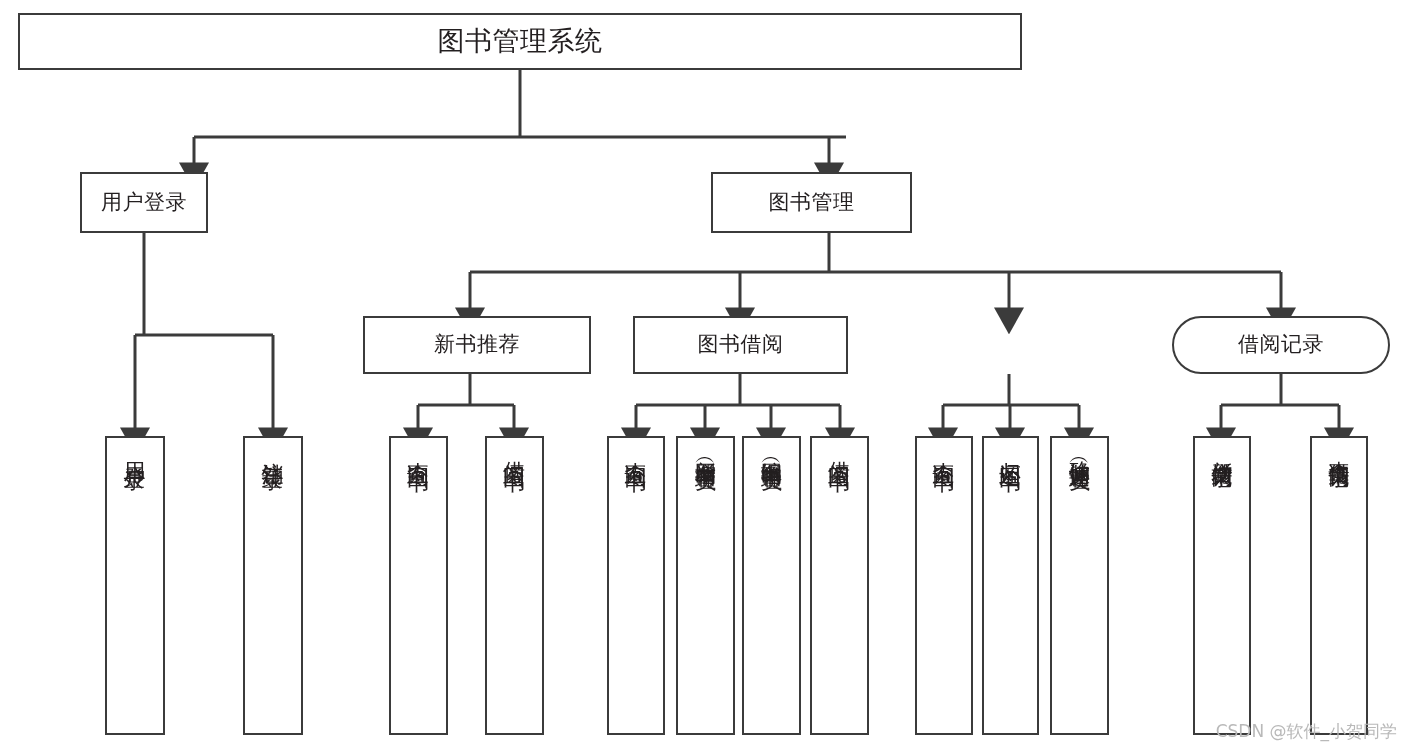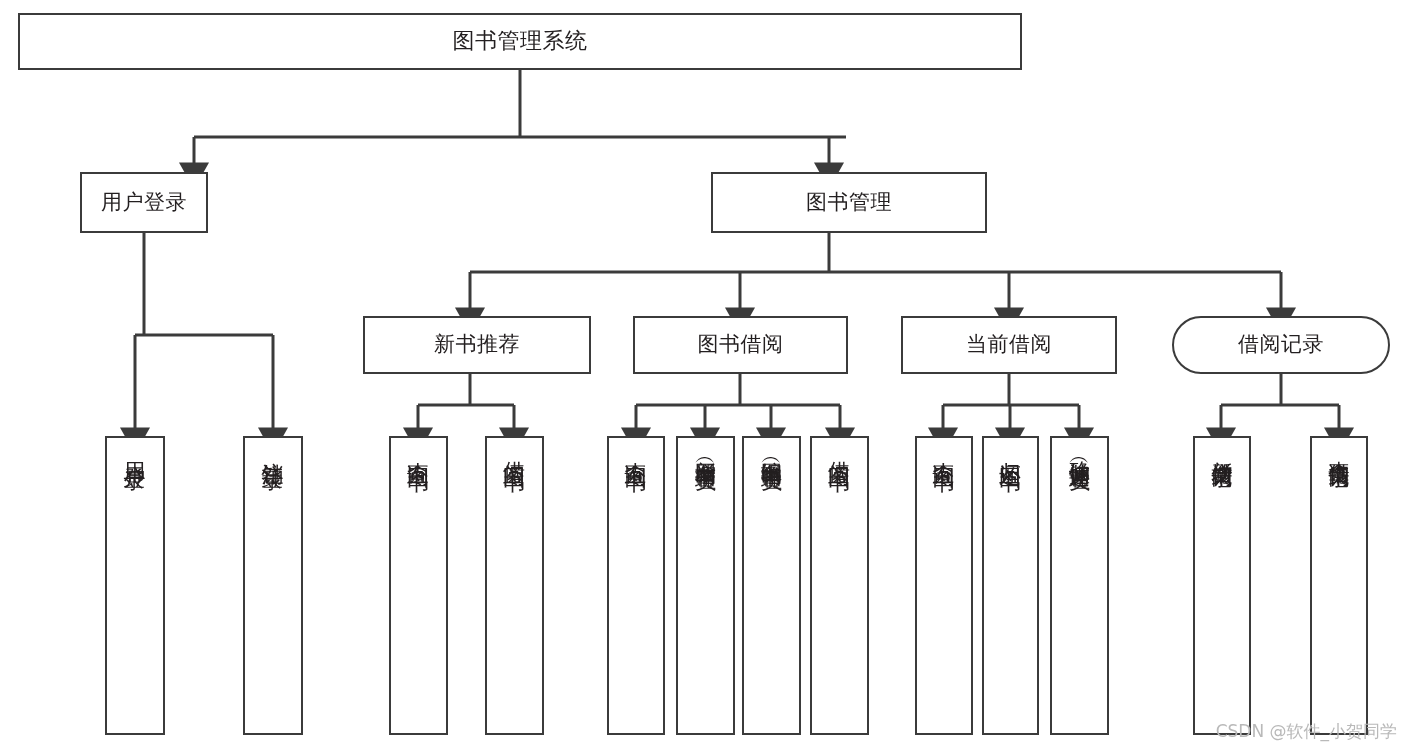--- a/index.html
+++ b/index.html
@@ -41,21 +41,21 @@
     text-align: center;
     line-height: 1.12;
     white-space: nowrap;
   }
   
   .node.h .node-label {
     font-size: 21px;
     letter-spacing: 0.5px;
   }
   .node.root .node-label {
-    font-size: 22px;
+    font-size: 27px;
   }
   
   .node.v {
     align-items: flex-start;
     padding-top: 6px;
   }
   .node.v .node-label {
     writing-mode: vertical-rl;
     text-orientation: upright;
     font-size: 22px;
@@ -134,33 +134,30 @@
     </g>
   </svg>
 
   <div class="node h root" style="left:18px; top:13px; width:1004px; height:57px;">
     <span class="node-label">图书管理系统</span>
   </div>
 
   <div class="node h" style="left:80px; top:172px; width:128px; height:61px;">
     <span class="node-label">用户登录</span>
   </div>
-  <div class="node h" style="left:711px; top:172px; width:276px; height:61px;">
+  <div class="node h" style="left:711px; top:172px; width:201px; height:61px;">
     <span class="node-label">图书管理</span>
   </div>
 
   <div class="node h" style="left:363px; top:316px; width:228px; height:58px;">
     <span class="node-label">新书推荐</span>
   </div>
   <div class="node h" style="left:633px; top:316px; width:215px; height:58px;">
     <span class="node-label">图书借阅</span>
   </div>
-  <div class="node h" style="left:901px; top:316px; width:216px; height:58px;">
-    <span class="node-label">当前借阅</span>
-  </div>
   <div class="node h" style="left:1172px; top:316px; width:218px; height:58px;border-radius:29px;">
     <span class="node-label">借阅记录</span>
   </div>
 
   <div class="node v" style="left:105px; top:436px; width:60px; height:299px;">
     <span class="node-label">用户登录</span>
   </div>
   <div class="node v" style="left:243px; top:436px; width:60px; height:299px;">
     <span class="node-label">注销登录</span>
   </div>

